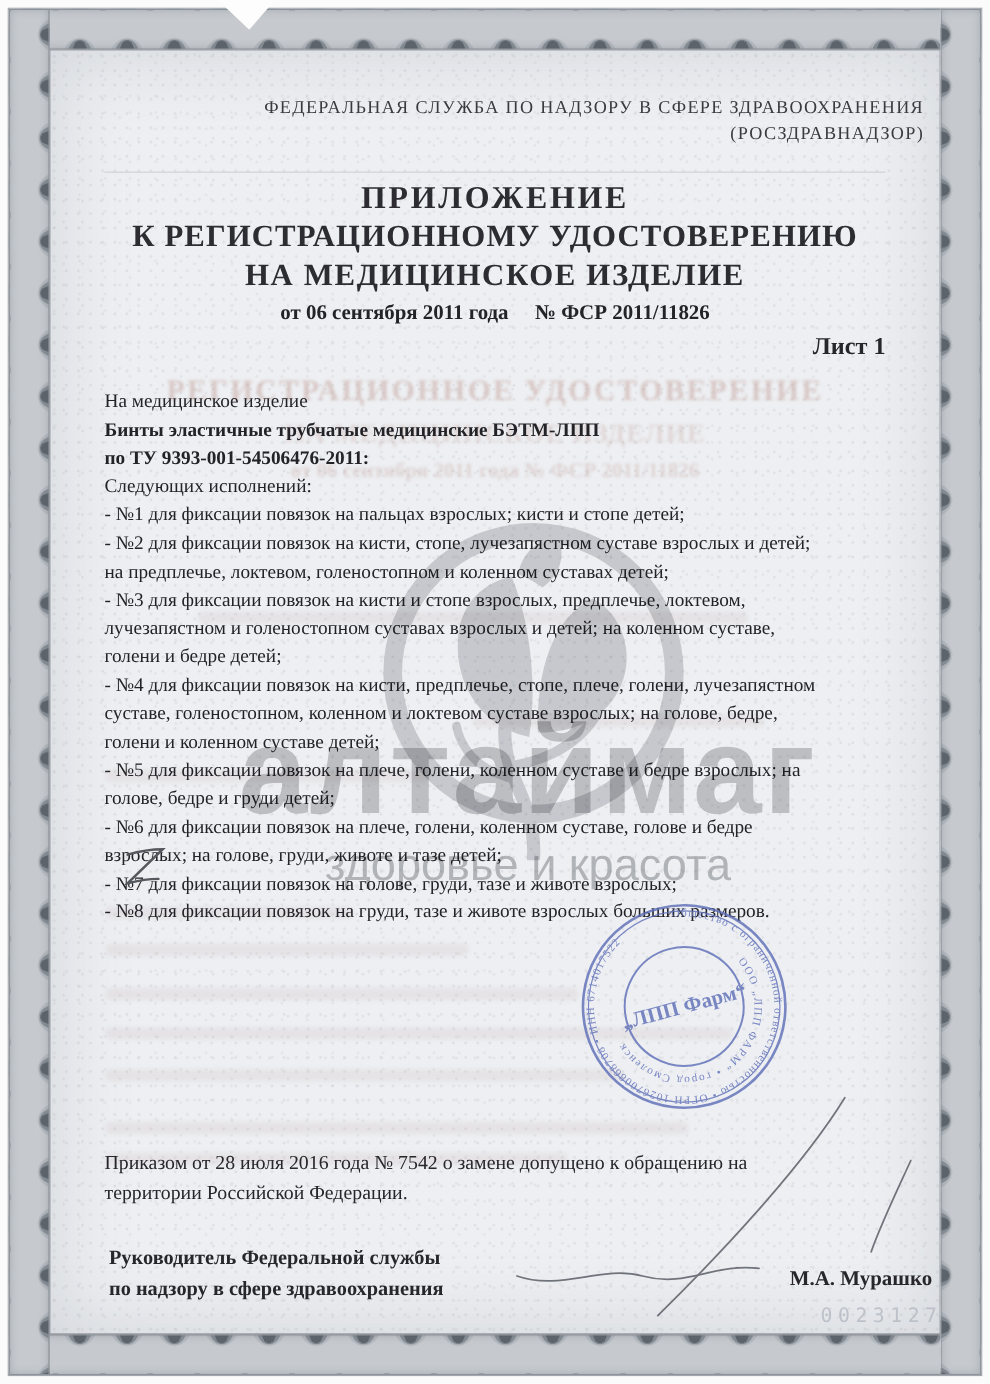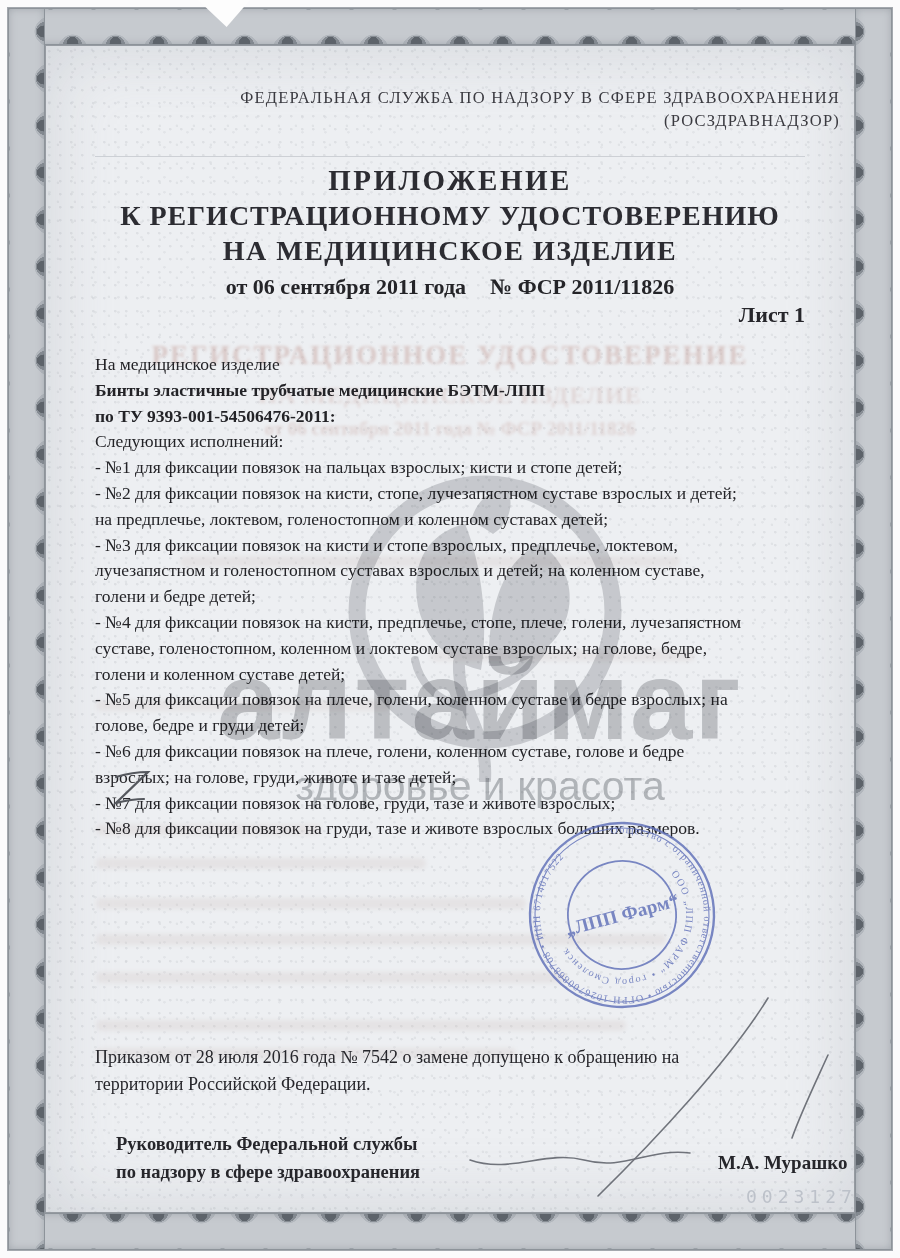--- a/index.html
+++ b/index.html
@@ -49,27 +49,27 @@
 
   
   .abs{position:absolute;}
   .authority{left:60px;width:780px;text-align:right;font-size:16.5px;letter-spacing:1.2px;color:#3a3a40;}
   .rule{left:95px;top:156px;width:710px;border-top:1px solid #c7cad0;opacity:.85;}
   .title{left:60px;width:780px;text-align:center;font-weight:600;color:#2c2c32;}
   .t1{top:164px;font-size:29px;letter-spacing:2.5px;}
   .t2{top:200px;font-size:28px;letter-spacing:1px;}
   .t3{top:235px;font-size:28px;letter-spacing:1.5px;}
   .dateline{top:274px;left:60px;width:780px;display:flex;justify-content:center;gap:24px;
-    font-weight:700;font-size:22px;color:#242428;}
+    font-weight:700;font-size:19px;color:#242428;}
   .sheet{top:302px;right:95px;font-weight:700;font-size:22px;}
   .body-block{left:95px;top:352px;width:716px;font-size:17.5px;line-height:25.8px;color:#232327;}
   .body-block .ln{white-space:nowrap;}
   .body-block .bold{font-weight:700;}
   .order-block{left:95px;top:1044px;width:710px;font-size:18px;line-height:27px;}
-  .signer{left:116px;top:1131px;font-weight:700;font-size:18.5px;line-height:27.5px;}
+  .signer{left:99px;top:1131px;font-weight:700;font-size:18.5px;line-height:27.5px;}
   .signer-name{left:718px;top:1152px;font-weight:700;font-size:19px;}
   .serial{left:746px;top:1186px;font-family:"DejaVu Sans Mono",monospace;font-size:18px;
     letter-spacing:5px;color:#b7bcc5;opacity:.85;}
 
   
   .ghost{position:absolute;left:100px;width:700px;text-align:center;color:#c9a9a4;
     filter:blur(1.6px);pointer-events:none;font-weight:700;}
   .g1{top:340px;font-size:27px;letter-spacing:2px;opacity:.55;}
   .g2{top:382px;font-size:24px;letter-spacing:1px;opacity:.34;}
   .g3{top:418px;font-size:19px;opacity:.40;}

